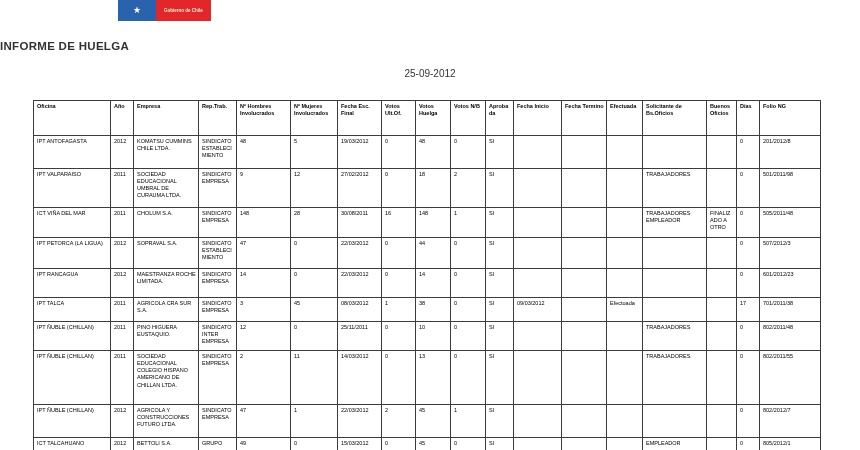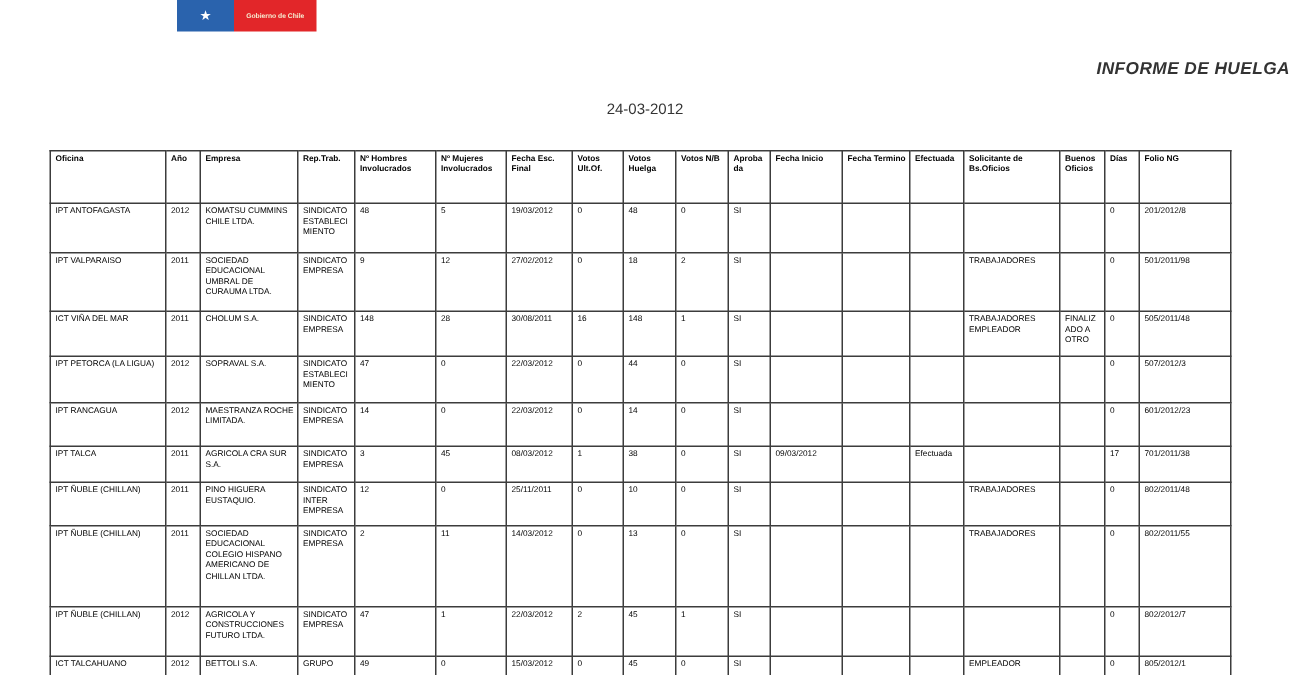--- a/index.html
+++ b/index.html
@@ -9,22 +9,22 @@
     position:relative;
   }
   .page{position:absolute;inset:0;background:#fff;}
   
   .logo{position:absolute;left:118px;top:0;height:21px;display:flex;}
   .logo-blue{width:38px;height:21px;background:#2a63ad;display:flex;align-items:center;justify-content:center;}
   .logo-blue .star{color:#ffffff;font-size:9px;line-height:1;}
   .logo-red{width:55px;height:21px;background:#e22629;display:flex;align-items:center;justify-content:center;}
   .logo-red span{color:#f6eed2;font-size:4.5px;font-weight:bold;white-space:nowrap;}
   
-  .title{position:absolute;left:0;right:0;top:40px;text-align:right;
-         font-size:11.5px;font-weight:bold;color:#333;letter-spacing:.3px;font-style:italic;}
+  .title{position:absolute;left:0;right:0;top:40px;text-align:left;
+         font-size:11.5px;font-weight:bold;color:#333;letter-spacing:.3px;}
   .date{position:absolute;left:0;right:0;top:68px;text-align:center;
         font-size:10px;color:#333;}
   
   table.report{
     position:absolute;left:33px;top:100px;width:787px;
     border-collapse:collapse;table-layout:fixed;
     font-size:5.5px;line-height:1.3;color:#000;
   }
   table.report th,table.report td{
     border:1px solid #3c3c3c;
@@ -43,21 +43,21 @@
   <div class="logo">
     <div class="logo-blue">
       <span class="star">★</span>
     </div>
     <div class="logo-red">
       <span>Gobierno de Chile</span>
     </div>
   </div>
 
   <div class="title">INFORME DE HUELGA</div>
-  <div class="date">24-03-2012</div>
+  <div class="date">25-09-2012</div>
 
   <table class="report">
     <colgroup>
         <col style="width: 77px;">
         <col style="width: 23px;">
         <col style="width: 65px;">
         <col style="width: 38px;">
         <col style="width: 54px;">
         <col style="width: 47px;">
         <col style="width: 44px;">

